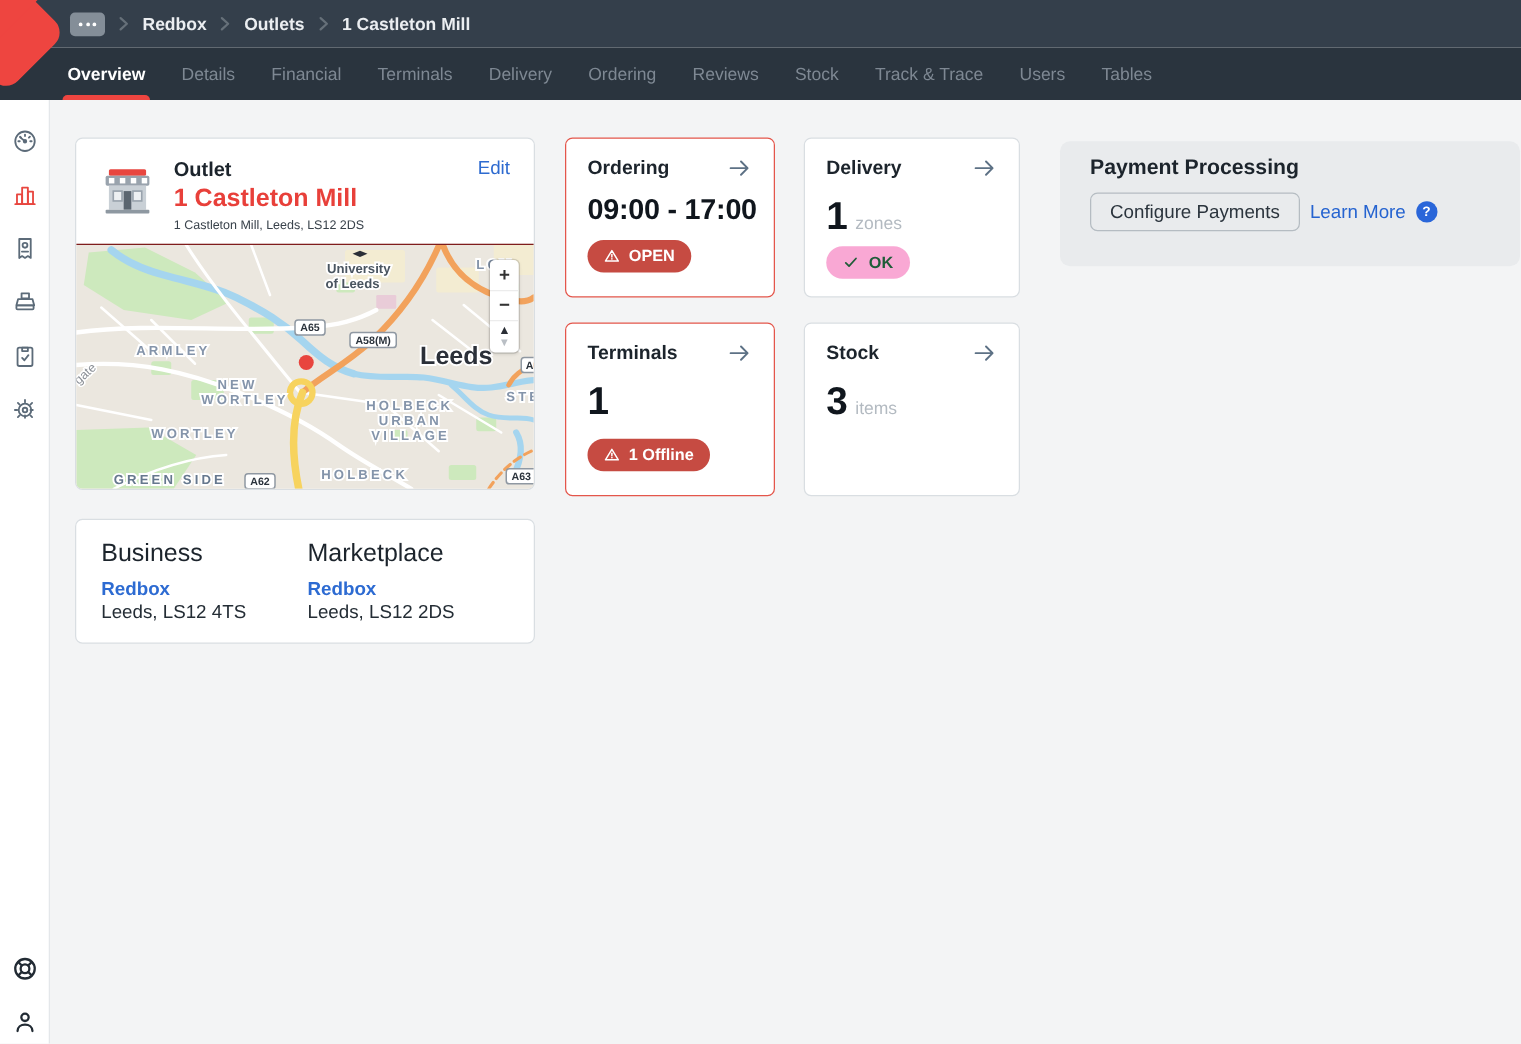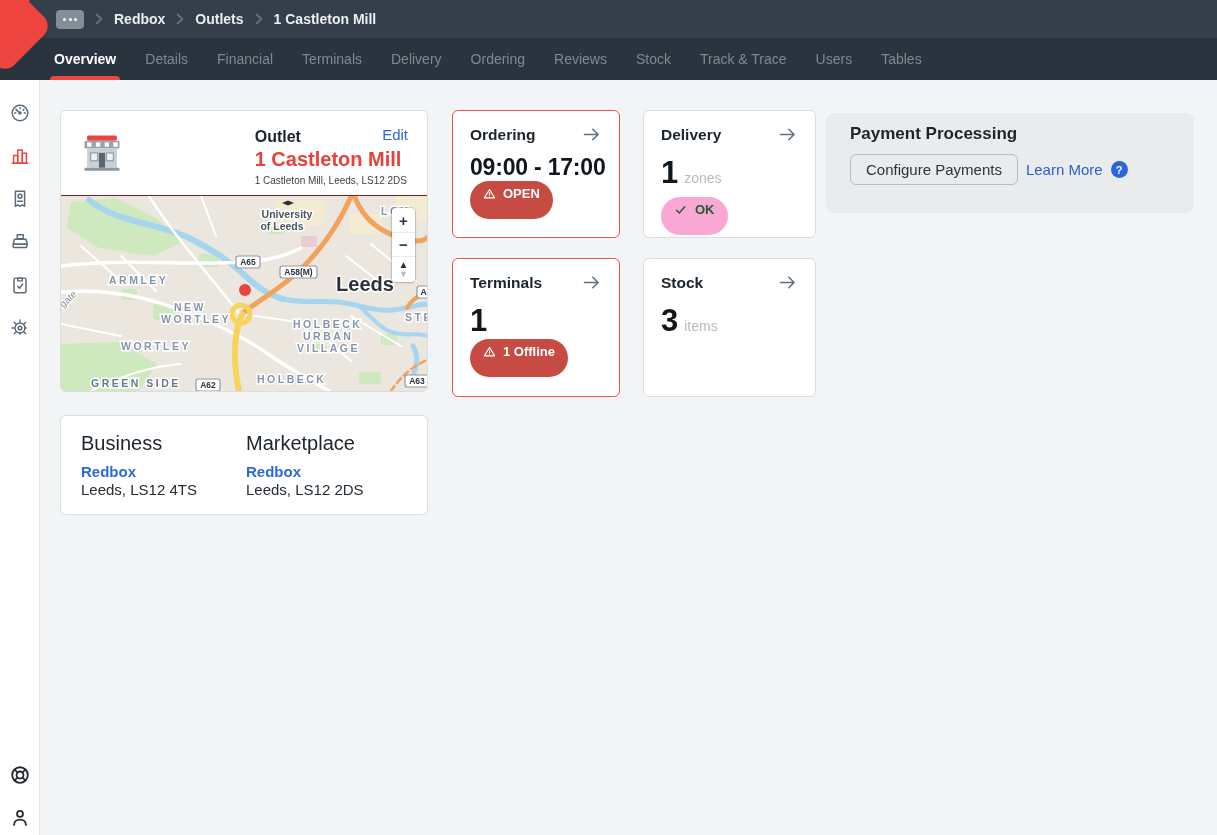--- a/index.html
+++ b/index.html
@@ -16,24 +16,24 @@
 .tab.active::after { content:""; position:absolute; left:-4px; right:-4px; bottom:0; height:4px; background:#ee4540; border-radius:4px 4px 0 0; }
 .layout { display:flex; height:755px; }
 .sidebar { width:40px; background:#fff; border-right:1px solid #e4e7ea; display:flex; flex-direction:column; align-items:center; padding-top:21px; padding-bottom:5px; }
 .side-icon { width:24px; height:24px; margin-bottom:19px; color:#5c6b79; cursor:pointer; display:flex; align-items:center; justify-content:center; }
 .side-icon.active { color:#e8463f; }
 .side-icon.dark { color:#222b34; margin-bottom:19px; }
 .side-spacer { flex:1; }
 main { flex:1; position:relative; }
 .col1 { position:absolute; left:20px; top:30px; width:368px; }
 .col2 { position:absolute; left:412px; top:30px; display:grid; grid-template-columns:168px 173px; grid-template-rows:128px 139px; column-gap:23px; row-gap:20px; }
-.col3 { position:absolute; left:786px; top:33px; width:368px; }
+.col3 { position:absolute; left:808px; top:33px; width:368px; }
 .card { background:#fff; border:1px solid #d9dee2; border-radius:6px; }
 .outlet-card { overflow:hidden; margin-bottom:23px; }
-.outlet-head { display:flex; padding:17px 20px 9px; position:relative;justify-content:space-between; }
+.outlet-head { display:flex; padding:17px 20px 9px; position:relative; }
 .store-icon { width:42px; height:42px; margin-right:16px; margin-top:3px; flex:none; }
 .outlet-label { font-size:16px; font-weight:700; color:#1c242c; }
 .outlet-name { font-size:20px; font-weight:700; color:#e8403a; margin-top:2px; }
 .outlet-address { font-size:10px; color:#39424b; margin-top:4px; }
 .edit-link { position:absolute; right:19px; top:15px; color:#2e6bd0; font-size:15px; cursor:pointer; text-decoration:none; }
 .map { height:196px; position:relative; border-top:1px solid #7f1d1d; background:#ebe7df; }
 .map svg.mapart { display:block; }
 .map-controls { position:absolute; top:12px; right:12px; width:23px; background:#fff; border-radius:4px; box-shadow:0 0 0 1px rgba(0,0,0,0.12), 0 1px 3px rgba(0,0,0,0.15); overflow:hidden; }
 .mc-btn { height:24px; display:flex; align-items:center; justify-content:center; font-size:15px; font-weight:700; color:#333; cursor:pointer; }
 .mc-btn + .mc-btn { border-top:1px solid #ececec; }
@@ -41,21 +41,21 @@
 .mc-compass .up { font-size:10px; color:#2b2f36; }
 .mc-compass .down { font-size:9px; color:#babfc5; }
 .stat-card { padding:11px 17px 19px; display:flex; flex-direction:column; align-items:flex-start; cursor:pointer; }
 .stat-card.alert { border-color:#e4564b; }
 .stat-head { display:flex; justify-content:space-between; width:100%; align-items:center; margin-top:2px; }
 .stat-title { font-size:15.5px; font-weight:700; color:#1c242c; }
 .stat-value { margin-top:9px; font-weight:700; color:#10161d; display:flex; align-items:baseline; white-space:nowrap; }
 .stat-value.time { font-size:23px; letter-spacing:-0.2px; line-height:27px;text-align:right; }
 .stat-value.big { font-size:31px; line-height:37px; }
 .unit { font-size:14px; color:#b3bac1; font-weight:400; margin-left:6px; }
-.badge { margin-top:auto; display:inline-flex; align-items:center; gap:7px; padding:5px 13px 18px; border-radius:999px; font-size:13px; font-weight:700; }
+.badge { margin-top:auto; display:inline-flex; align-items:center; gap:7px; padding:5px 13px 6px; border-radius:999px; font-size:13px; font-weight:700; }
 .badge.danger { background:#c64b42; color:#fff; }
 .badge.success { background:#f9a8d4; color:#1f5c38; font-weight:600;justify-content:space-between; }
 .payment { background:#e9ebed; border-radius:8px; padding:11px 24px 28px; }
 .pay-title { font-size:17px; font-weight:700; color:#1c242c; }
 .pay-desc { font-size:14px; color:#2f3942; margin-top:6px; }
 .pay-actions { display:flex; align-items:center; gap:8px; margin-top:10px; }
 .config-btn { border:1px solid #b5bcc2; border-radius:6px; background:transparent; padding:6px 15px; font-size:15px; color:#2b343d; font-family:inherit; cursor:pointer; }
 .learn { color:#2563d0; font-size:15px; display:flex; gap:8px; align-items:center; cursor:pointer; text-decoration:none; }
 .q-icon { width:17px; height:17px; border-radius:50%; background:#2a66d9; color:#fff; font-size:11px; font-weight:700; display:flex; align-items:center; justify-content:center; }
 .business-card { padding:16px 20px; display:grid; grid-template-columns:165px 1fr; }

